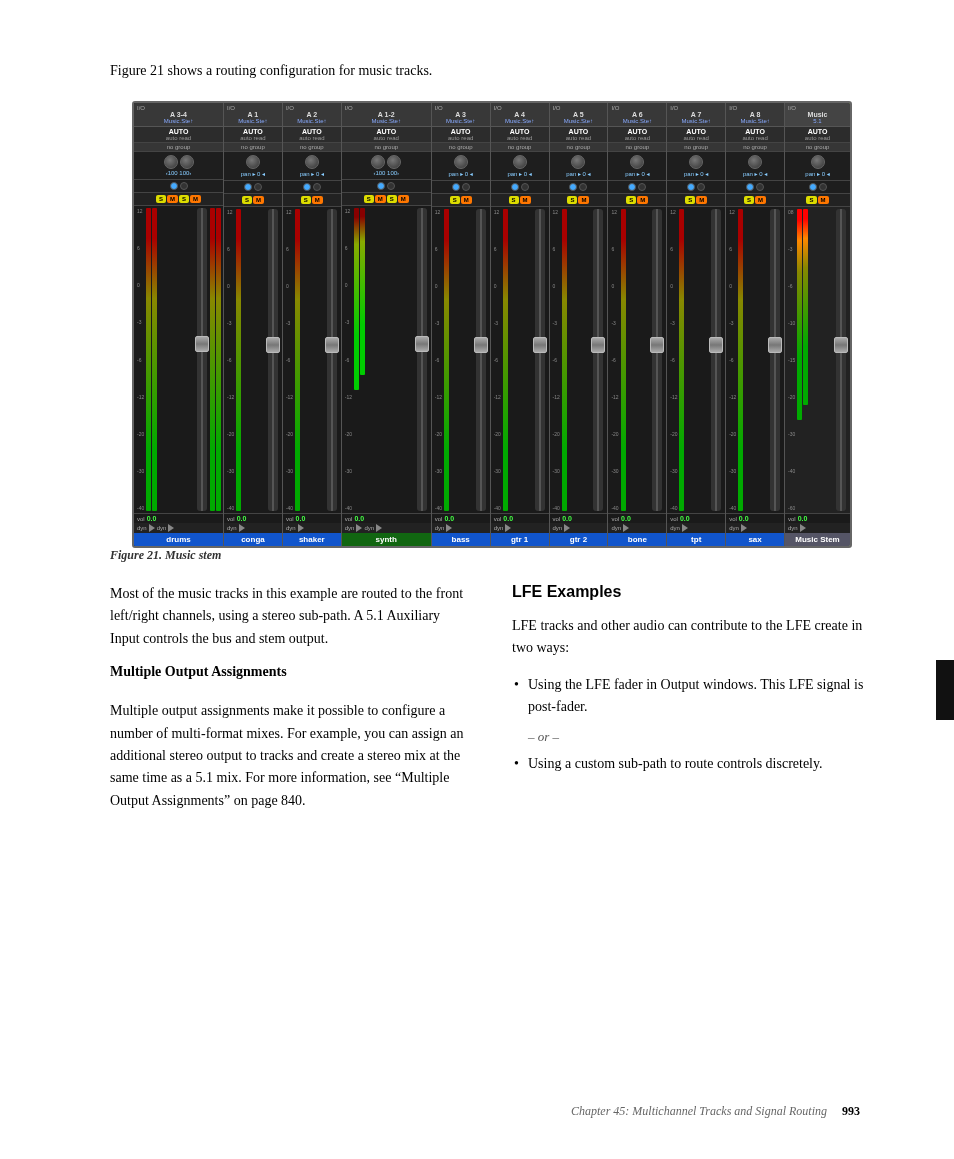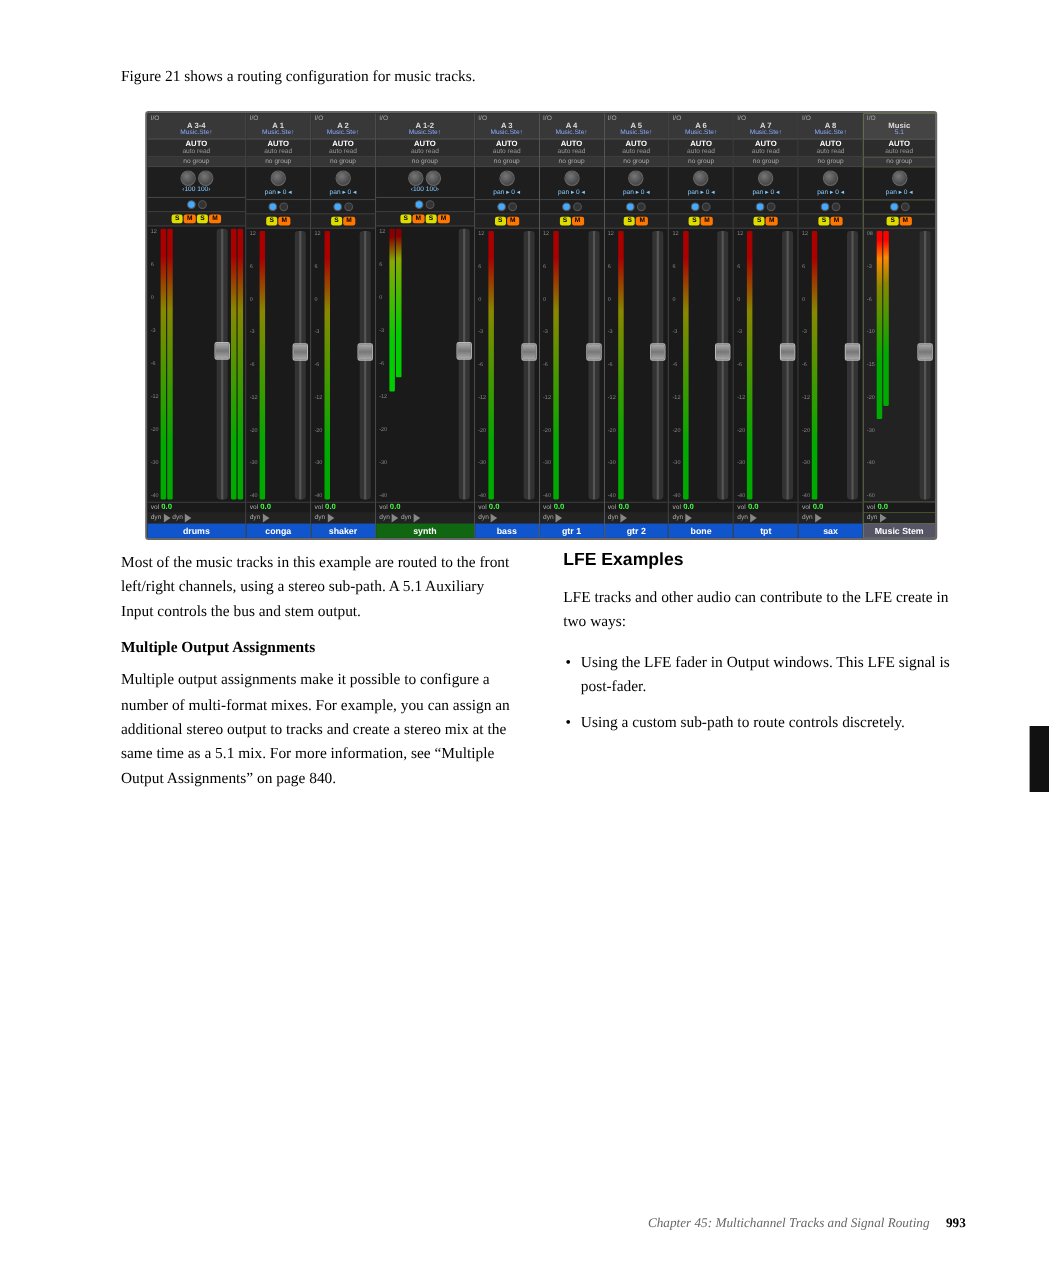--- a/index.html
+++ b/index.html
@@ -58,21 +58,21 @@
 
     .body-text {
       font-size: 14px;
       line-height: 1.6;
       margin-bottom: 14px;
     }
 
     .subheading {
       font-size: 14px;
       font-weight: bold;
-      margin-bottom: 10px;
+      margin-bottom: 20px;
       margin-top: 4px;
     }
 
     .section-heading {
       font-size: 16px;
       font-weight: bold;
       font-family: Arial, sans-serif;
       margin-bottom: 14px;
     }
 
@@ -99,21 +99,21 @@
       font-size: 13px;
       font-style: italic;
       margin: 8px 0 8px 16px;
       color: #555;
     }
 
     
     .page-footer {
       position: absolute;
       bottom: 40px;
-      right: 76px;
+      right: 94px;
       font-size: 12px;
       color: #333;
       font-style: italic;
     }
 
     .footer-chapter {
       color: #666;
     }
 
     .footer-page {
@@ -128,21 +128,21 @@
       right: 0;
       top: 660px;
       width: 18px;
       height: 60px;
       background: #111;
     }
 
     
     .mixer-figure {
       width: 720px;
-      height: 390px;
+      height: 447px;
       background: #1e1e1e;
       border: 2px solid #666;
       border-radius: 3px;
       overflow: hidden;
       display: flex;
       flex-direction: column;
       margin: 0 auto;
     }
 
     .mixer-channels-row {
@@ -1075,37 +1075,39 @@
         <div class="dyn-row">
           <span class="dyn-lbl">dyn</span>
           <div class="dyn-tri"></div>
         </div>
         <div class="name-strip gray-strip">Music Stem</div>
       </div>
 
     </div>
   </div>
 
+  <p class="figure-caption">Figure 21.   Music stem</p>
 
   <div class="two-col">
 
     <div class="col-left">
       <p class="body-text">Most of the music tracks in this example are routed to the front left/right channels, using a stereo sub-path. A 5.1 Auxiliary Input controls the bus and stem output.</p>
       <p class="subheading">Multiple Output Assignments</p>
       <p class="body-text">Multiple output assignments make it possible to configure a number of multi-format mixes. For example, you can assign an additional stereo output to tracks and create a stereo mix at the same time as a 5.1 mix. For more information, see “Multiple Output Assignments” on page 840.</p>
     </div>
 
     <div class="col-right">
       <h2 class="section-heading">LFE Examples</h2>
       <p class="body-text">LFE tracks and other audio can contribute to the LFE create in two ways:</p>
       <ul class="bullet-list">
         <li>
           <span>Using the LFE fader in Output windows. This LFE signal is post-fader.</span>
         </li>
       </ul>
+      <p class="or-divider">– or –</p>
       <ul class="bullet-list">
         <li>
           <span>Using a custom sub-path to route controls discretely.</span>
         </li>
       </ul>
     </div>
 
   </div>
 
 </div>

